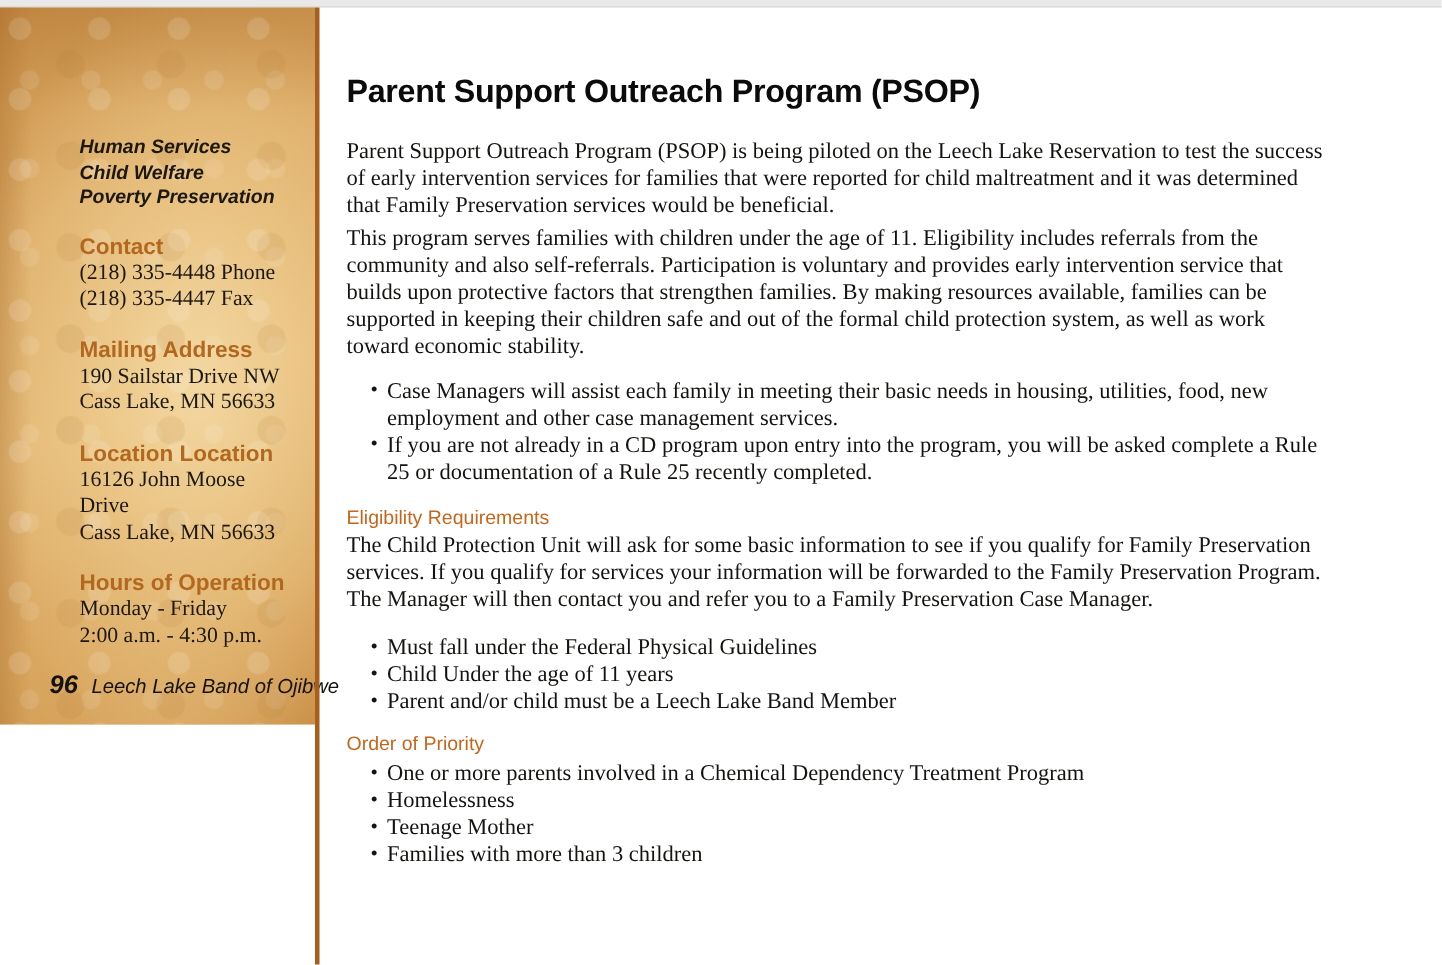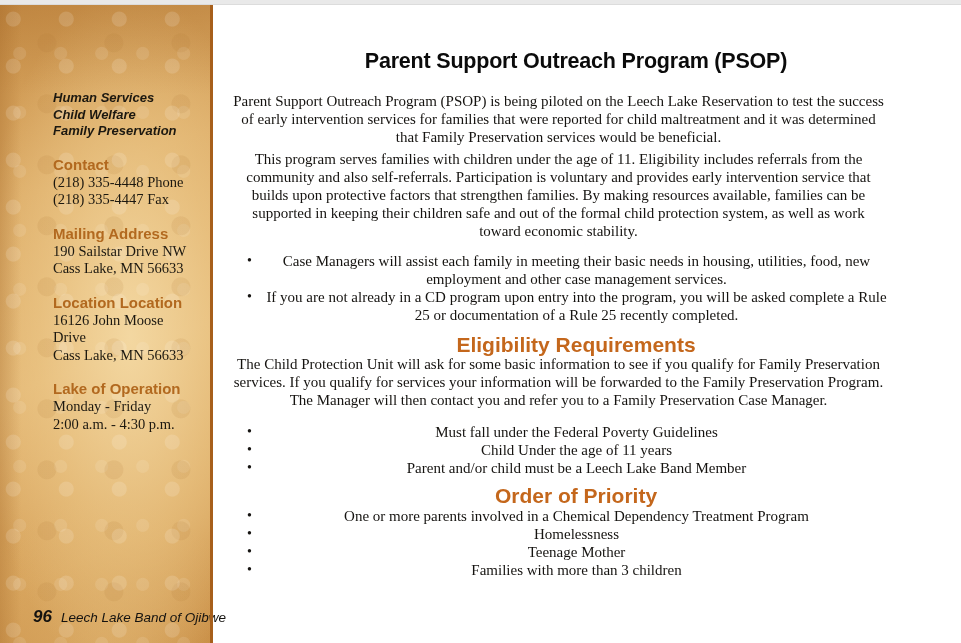--- a/index.html
+++ b/index.html
@@ -15,21 +15,21 @@
   .top-strip {
     position: absolute; top: 0; left: 0;
     width: 961px; height: 5px;
     background: #e9e9e9;
     border-bottom: 1px solid #dcdcdc;
   }
 
   
   .sidebar {
     position: absolute; top: 5px; left: 0;
-    width: 210px; height: 638px;
+    width: 210px; height: 478px;
     padding: 85px 14px 0 53px;
     background:
       linear-gradient(90deg, rgba(158,97,33,0.30) 0%, rgba(158,97,33,0) 10%),
       linear-gradient(180deg, rgba(167,105,40,0.28) 0%, rgba(167,105,40,0) 14%),
       radial-gradient(95% 70% at 62% 52%, rgba(245,219,166,0.90) 0%, rgba(238,203,140,0.55) 45%, rgba(0,0,0,0) 78%),
       radial-gradient(120% 45% at 50% 104%, rgba(226,184,116,0.65) 0%, rgba(0,0,0,0) 60%),
       linear-gradient(160deg, #c9914a 0%, #dcab66 28%, #e3b673 55%, #d6a159 82%, #c5883f 100%);
   }
   .sidebar::before {
     content: ""; position: absolute; inset: 0; pointer-events: none;
@@ -70,21 +70,20 @@
     white-space: nowrap;
   }
   .page-number { font-weight: bold; font-size: 17px; margin-right: 9px; }
   .footer-title { font-size: 13.5px; }
 
   
   .content {
     position: absolute; top: 5px; left: 213px;
     width: 748px; height: 544px;
     padding: 43px 40px 0 18px;
-    text-align: center;
   }
   .doc-title {
     font-family: "Liberation Sans", sans-serif;
     font-weight: bold;
     font-size: 21.5px; line-height: 26px;
     letter-spacing: -0.2px;
     color: #0b0b0b;
     margin-bottom: 18px;
   }
   .body-text {
@@ -100,39 +99,39 @@
     font-size: 15px; line-height: 18px;
   }
   .bullet-list li::before {
     content: "\2022";
     position: absolute; left: 0; top: 0;
     font-size: 14px;
   }
   ul.services-list { margin-bottom: 12px; }
   .section-heading {
     font-family: "Liberation Sans", sans-serif;
-    font-weight: bold;
-    font-size: 21px; line-height: 18px;
+    font-weight: normal;
+    font-size: 13px; line-height: 18px;
     color: #c4671c;
     margin-bottom: 1px;
   }
   p.elig-para { margin-bottom: 14px; }
   ul.elig-list { margin-bottom: 10px; }
   .section-heading.order { margin-bottom: 2px; }
 </style>
 </head>
 <body>
 
 <div class="top-strip"></div>
 
 <aside class="sidebar">
   <div class="program-block">
     <div>Human Services</div>
     <div>Child Welfare</div>
-    <div>Family Preservation</div>
+    <div>Poverty Preservation</div>
   </div>
 
   <div class="side-section">
     <div class="side-heading">Contact</div>
     <div class="side-line">(218) 335-4448 Phone</div>
     <div class="side-line">(218) 335-4447 Fax</div>
   </div>
 
   <div class="side-section">
     <div class="side-heading">Mailing Address</div>
@@ -140,21 +139,21 @@
     <div class="side-line">Cass Lake, MN 56633</div>
   </div>
 
   <div class="side-section">
     <div class="side-heading">Location Location</div>
     <div class="side-line">16126 John Moose Drive</div>
     <div class="side-line">Cass Lake, MN 56633</div>
   </div>
 
   <div class="side-section">
-    <div class="side-heading">Lake of Operation</div>
+    <div class="side-heading">Hours of Operation</div>
     <div class="side-line">Monday - Friday</div>
     <div class="side-line">2:00 a.m. - 4:30 p.m.</div>
   </div>
 
   <div class="sidebar-footer">
     <span class="page-number">96</span><span class="footer-title">Leech Lake Band of Ojibwe</span>
   </div>
 </aside>
 
 <div class="divider"></div>
@@ -166,21 +165,21 @@
   <p class="body-text para-2">This program serves families with children under the age of 11. Eligibility includes referrals from the community and also self-referrals. Participation is voluntary and provides early intervention service that builds upon protective factors that strengthen families. By making resources available, families can be supported in keeping their children safe and out of the formal child protection system, as well as work toward economic stability.</p>
 
   <ul class="bullet-list services-list">
     <li>Case Managers will assist each family in meeting their basic needs in housing, utilities, food, new employment and other case management services.</li>
     <li>If you are not already in a CD program upon entry into the program, you will be asked complete a Rule 25 or documentation of a Rule 25 recently completed.</li>
   </ul>
 
   <h2 class="section-heading">Eligibility Requirements</h2>
   <p class="body-text elig-para">The Child Protection Unit will ask for some basic information to see if you qualify for Family Preservation services. If you qualify for services your information will be forwarded to the Family Preservation Program. The Manager will then contact you and refer you to a Family Preservation Case Manager.</p>
   <ul class="bullet-list elig-list">
-    <li>Must fall under the Federal Poverty Guidelines</li>
+    <li>Must fall under the Federal Physical Guidelines</li>
     <li>Child Under the age of 11 years</li>
     <li>Parent and/or child must be a Leech Lake Band Member</li>
   </ul>
 
   <h2 class="section-heading order">Order of Priority</h2>
   <ul class="bullet-list">
     <li>One or more parents involved in a Chemical Dependency Treatment Program</li>
     <li>Homelessness</li>
     <li>Teenage Mother</li>
     <li>Families with more than 3 children</li>

